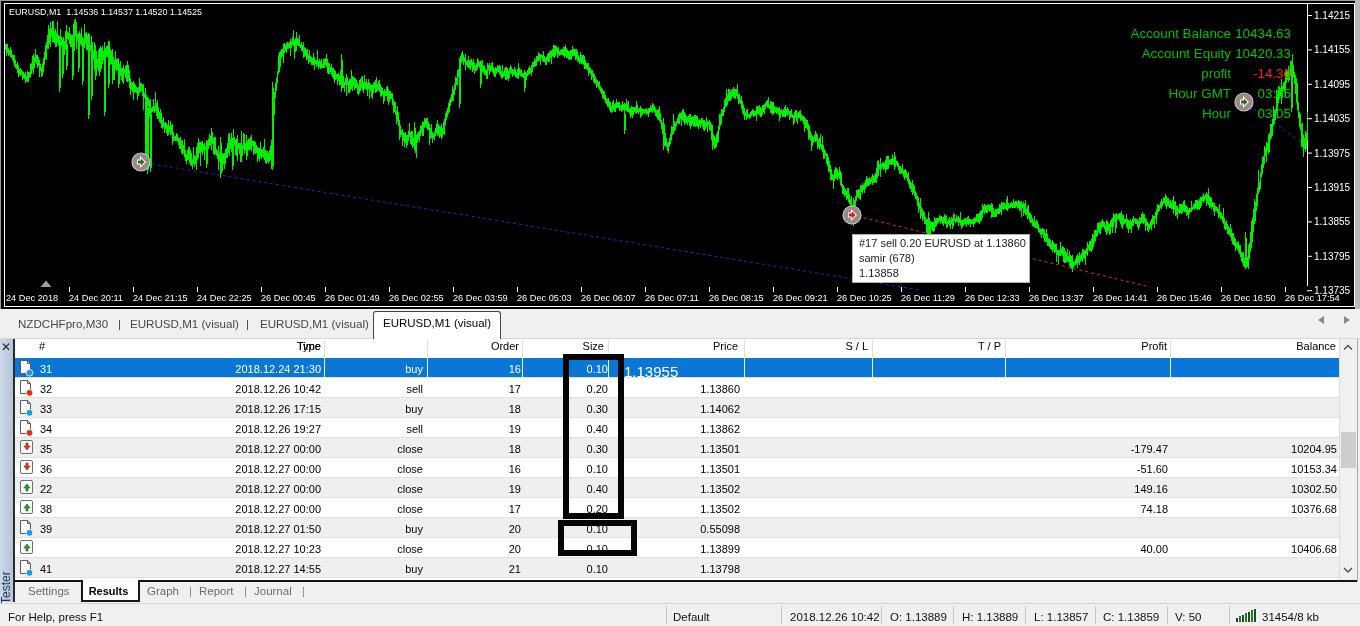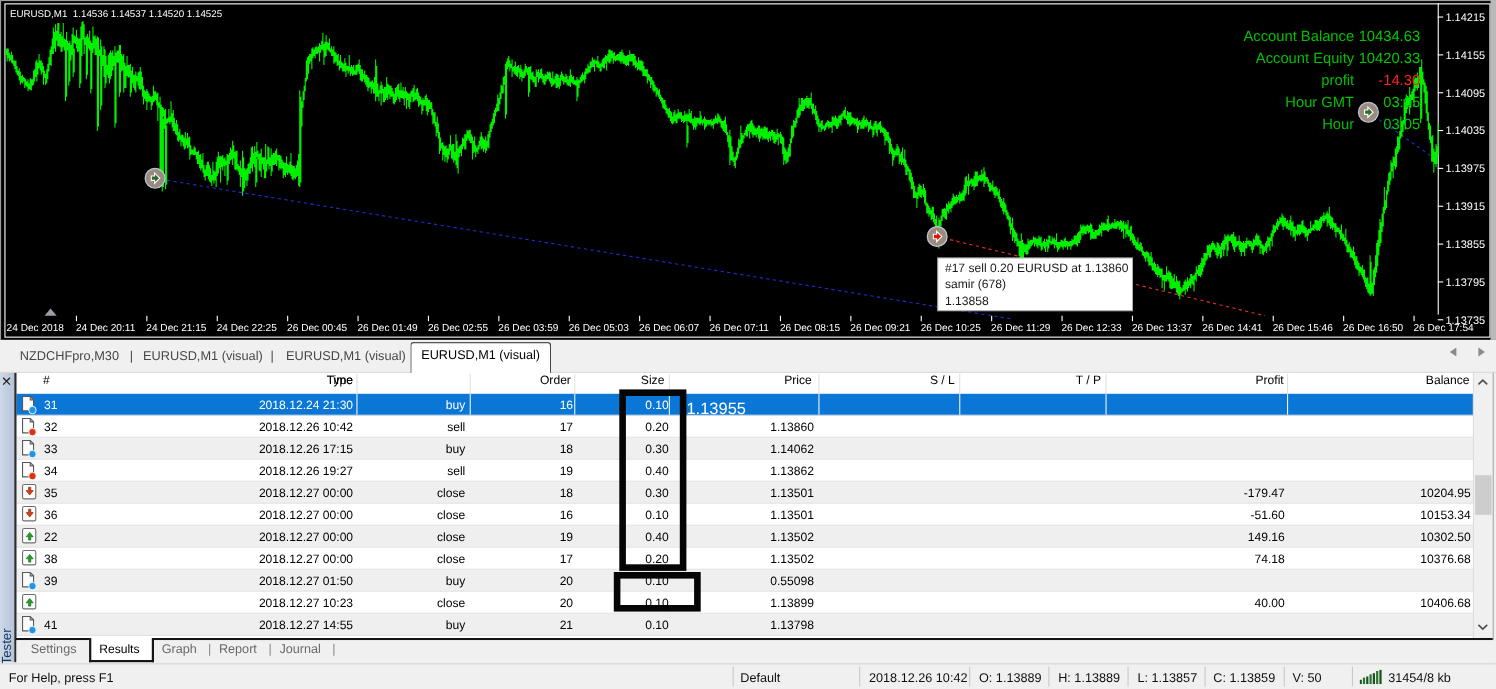--- a/index.html
+++ b/index.html
@@ -320,21 +320,21 @@
   </svg>
 <div style="position:absolute;left:1341px;top:432px;width:15px;height:36px;background:#cdcdcd"></div>
 <div style="position:absolute;left:0;top:339px;width:13px;height:263px;background:linear-gradient(to right,#cdd8e8,#b6c4d8)"></div>
 <div style="position:absolute;left:13px;top:339px;width:2px;height:263px;background:#2b2b2b"></div>
 <div style="position:absolute;left:1px;top:340px;font-size:12px;color:#222">✕</div>
 <div style="position:absolute;left:0px;top:566px;width:13px;height:38px;writing-mode:vertical-rl;transform:rotate(180deg);font-size:12px;color:#17365d;text-align:left;line-height:13px">Tester</div>
 <div style="position:absolute;left:14px;top:580px;width:1343px;height:2px;background:#141414"></div>
 <div style="position:absolute;left:15px;top:582px;width:1345px;height:20px;background:#f0f0f0"></div>
 <div style="position:absolute;top:585px;font-size:11.5px;left:28px;color:#6a6a6a">Settings</div>
 <div style="position:absolute;left:81px;top:580px;width:55px;height:20px;background:#fff;border:2px solid #161616;border-top:none"></div>
-<div style="position:absolute;top:585px;font-size:11px;left:81px;width:55px;text-align:center;color:#000;font-weight:normal">Results</div>
+<div style="position:absolute;top:585px;font-size:11px;left:81px;width:55px;text-align:center;color:#000;font-weight:bold">Results</div>
 <div style="position:absolute;top:585px;font-size:11.5px;left:147px;color:#6a6a6a">Graph</div>
 <div style="position:absolute;top:585px;font-size:11.5px;left:189px;color:#8a8a8a">|</div>
 <div style="position:absolute;top:585px;font-size:11.5px;left:199px;color:#6a6a6a">Report</div>
 <div style="position:absolute;top:585px;font-size:11.5px;left:244px;color:#8a8a8a">|</div>
 <div style="position:absolute;top:585px;font-size:11.5px;left:254px;color:#6a6a6a">Journal</div>
 <div style="position:absolute;top:585px;font-size:11.5px;left:302px;color:#8a8a8a">|</div>
 <div style="position:absolute;left:0;top:603px;width:1360px;height:23px;background:#f0f0f0;border-top:1px solid #d4d4d4"></div>
 <div style="position:absolute;top:611px;font-size:11.5px;color:#101010;left:8px">For Help, press F1</div>
 <div style="position:absolute;left:666px;top:606px;width:1px;height:18px;background:#c9c9c9"></div>
 <div style="position:absolute;left:781px;top:606px;width:1px;height:18px;background:#c9c9c9"></div>

